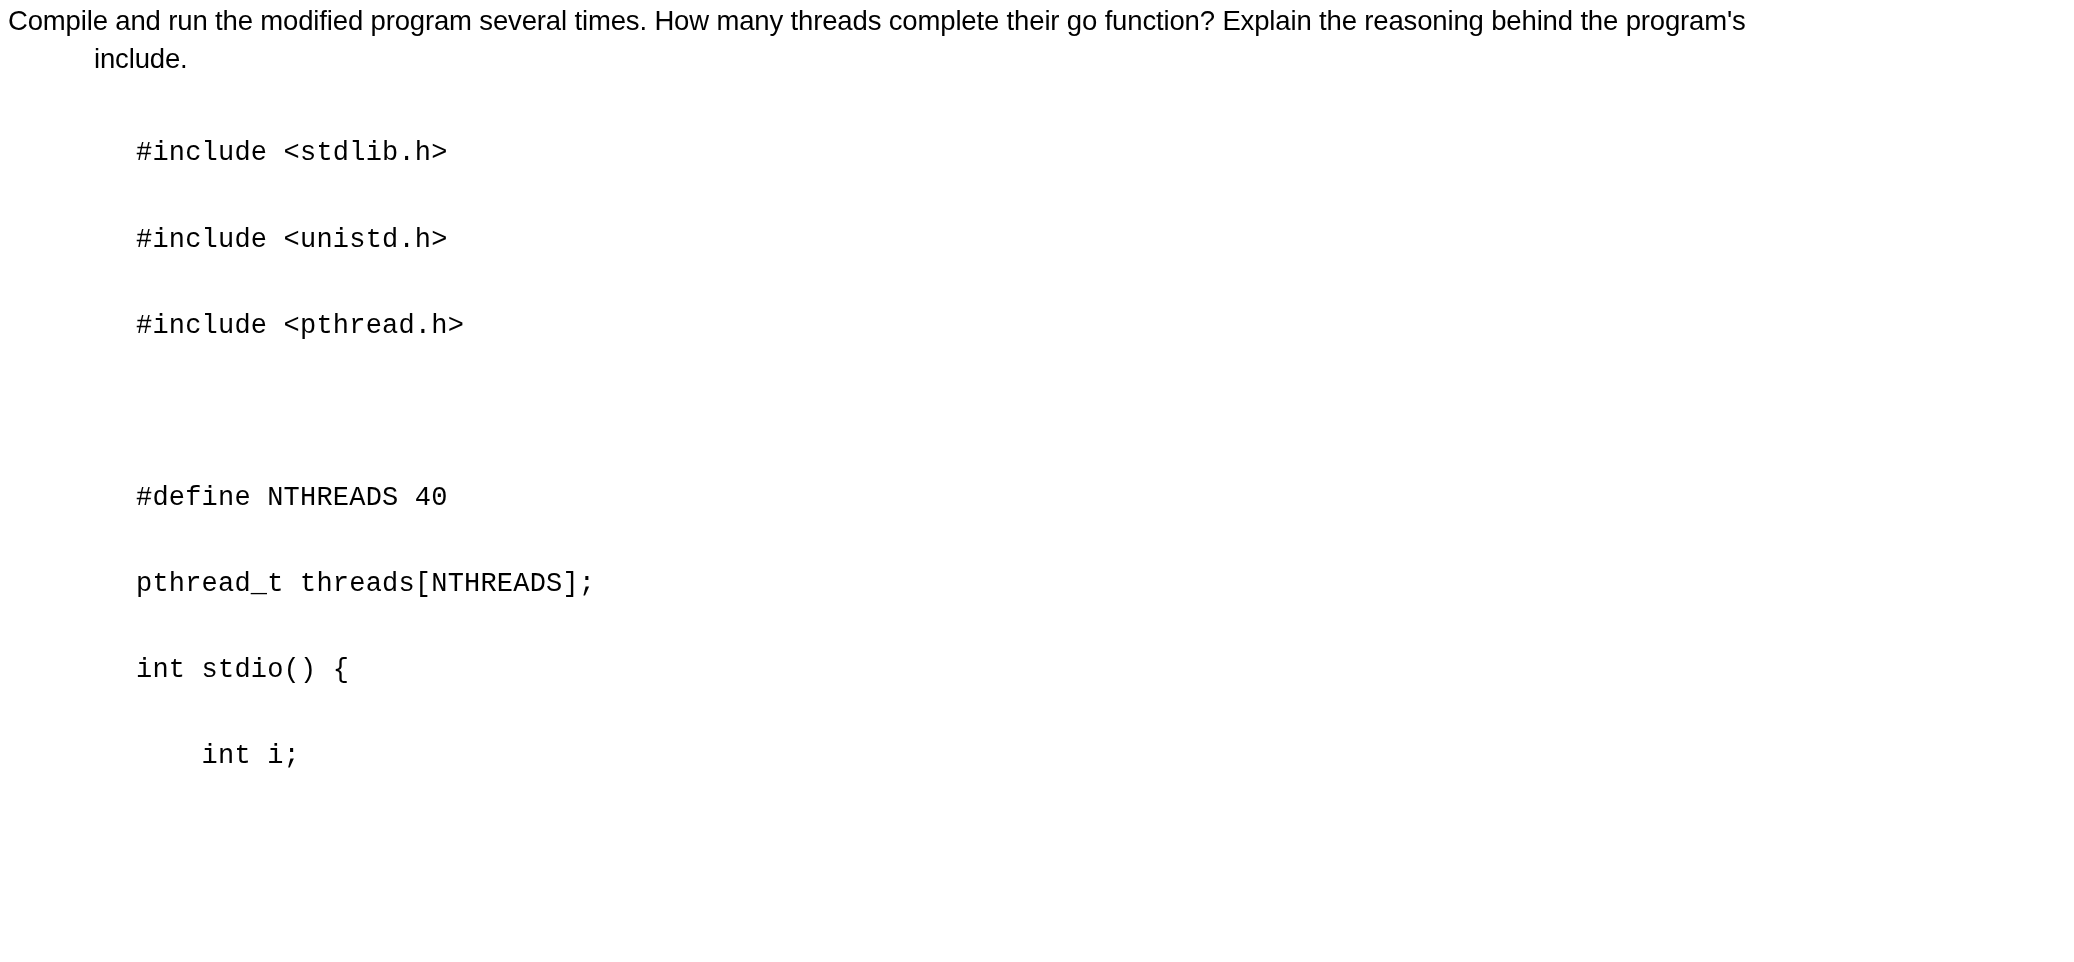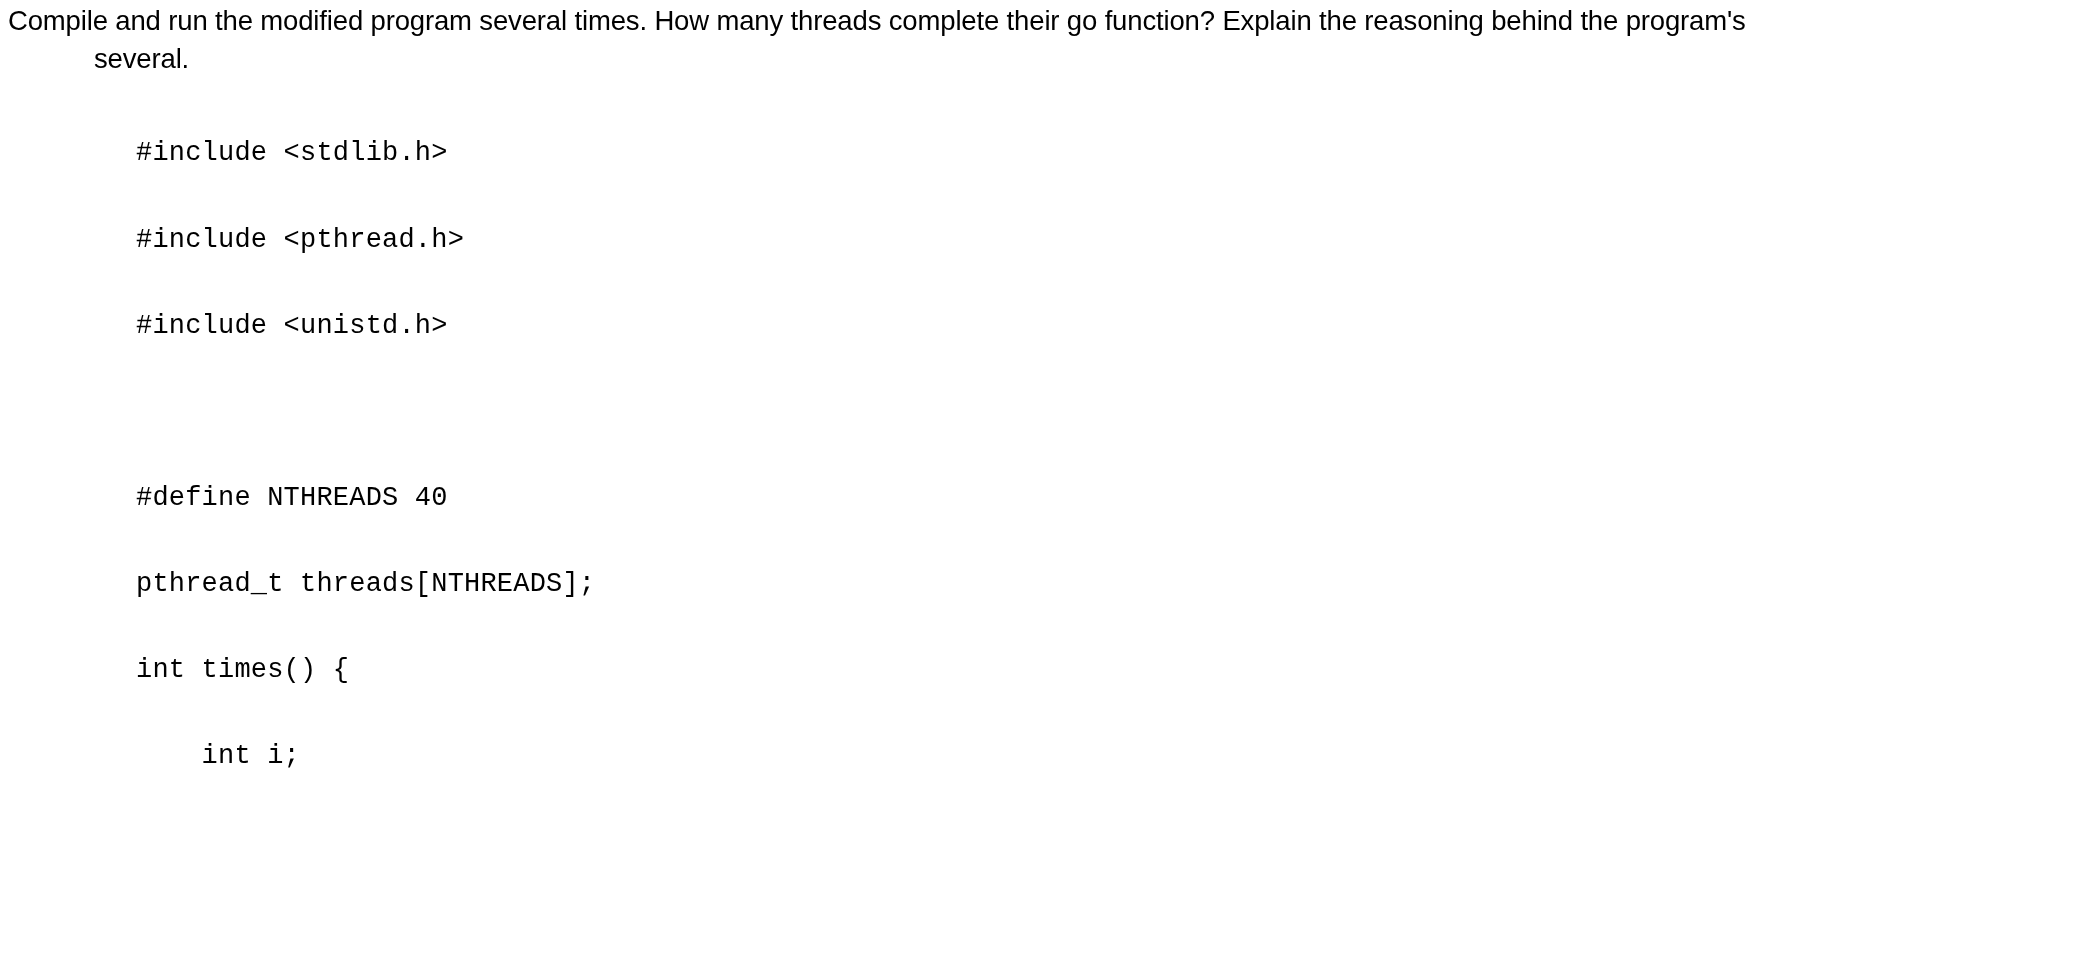--- a/index.html
+++ b/index.html
@@ -57,30 +57,30 @@
   }
   .code-line.blank {
     height: 28.7px;
   }
 </style>
 </head>
 <body>
 
 <div class="page">
 
-  <div class="question"><span>Compile and run the modified program several times. How many threads complete their go function? Explain the reasoning behind the program's</span><span class="cont-indent">several.</span></div>
+  <div class="question"><span>Compile and run the modified program several times. How many threads complete their go function? Explain the reasoning behind the program's</span><span class="cont-indent">include.</span></div>
 
   <div class="code-block">
     <div class="code-line">#include &lt;stdlib.h&gt;</div>
+    <div class="code-line">#include &lt;unistd.h&gt;</div>
     <div class="code-line">#include &lt;pthread.h&gt;</div>
-    <div class="code-line">#include &lt;unistd.h&gt;</div>
     <div class="code-line blank"></div>
     <div class="code-line">#define NTHREADS 40</div>
     <div class="code-line">pthread_t threads[NTHREADS];</div>
-    <div class="code-line">int times() {</div>
+    <div class="code-line">int stdio() {</div>
     <div class="code-line">    int i;</div>
     
     
     
     
     
     
     
     
     

